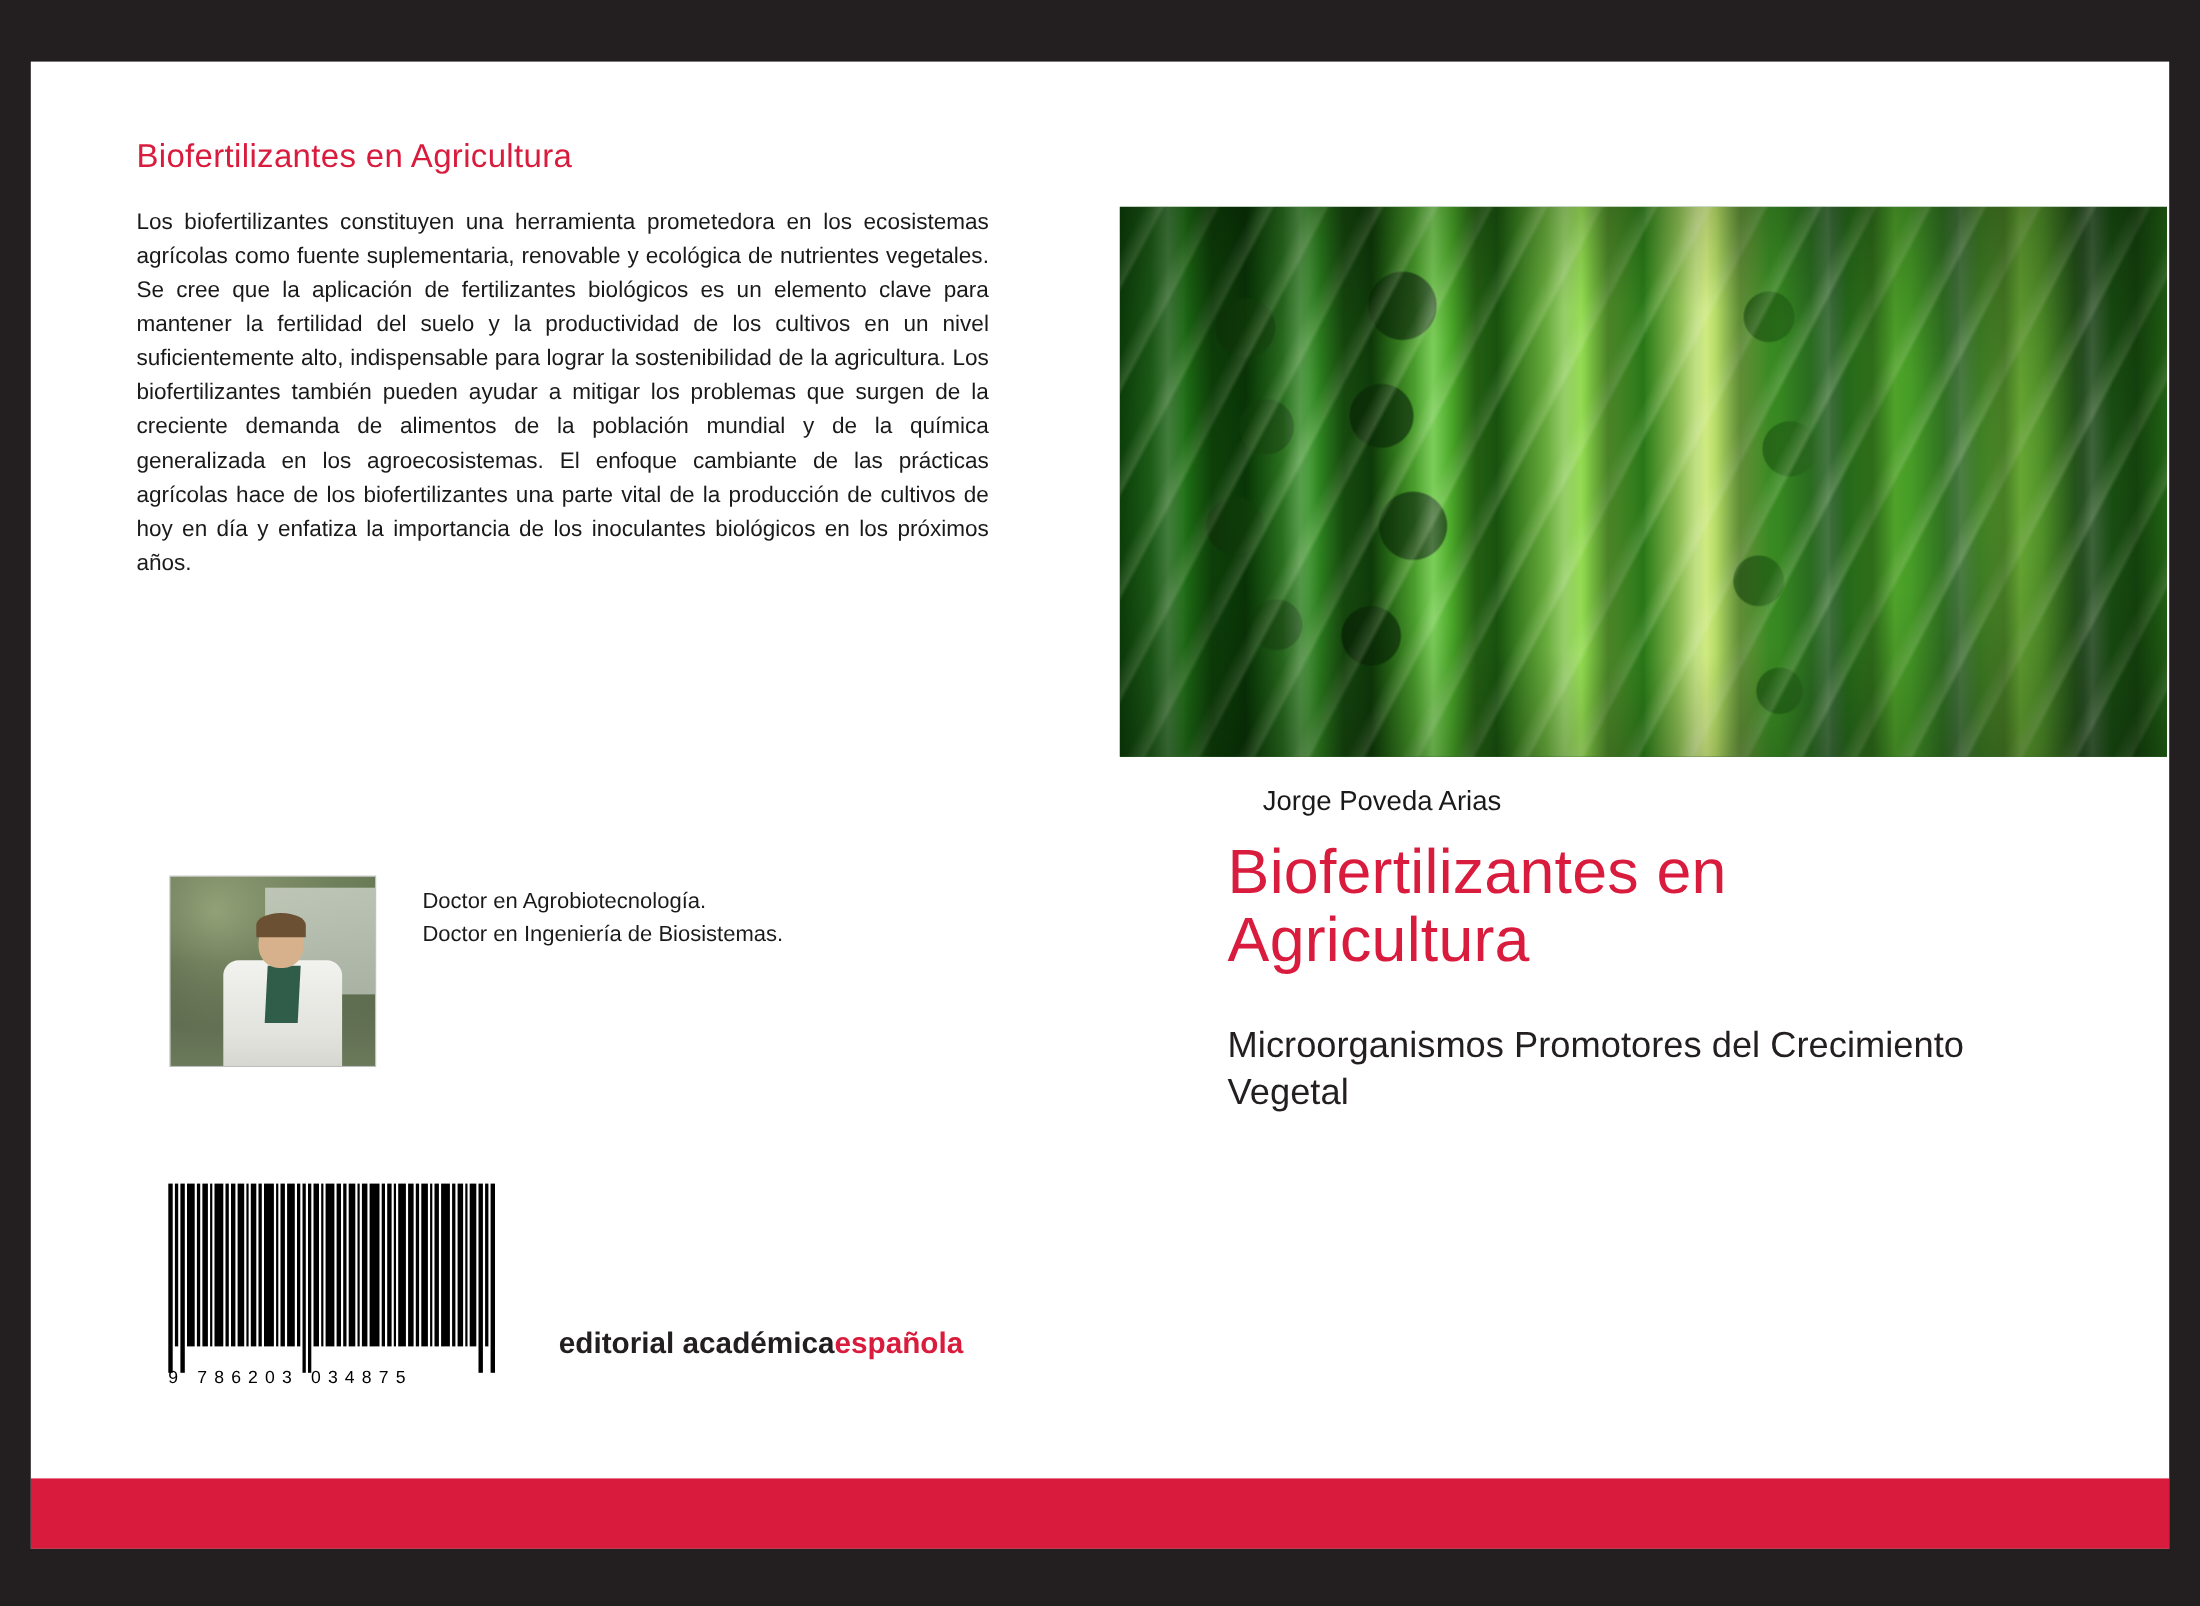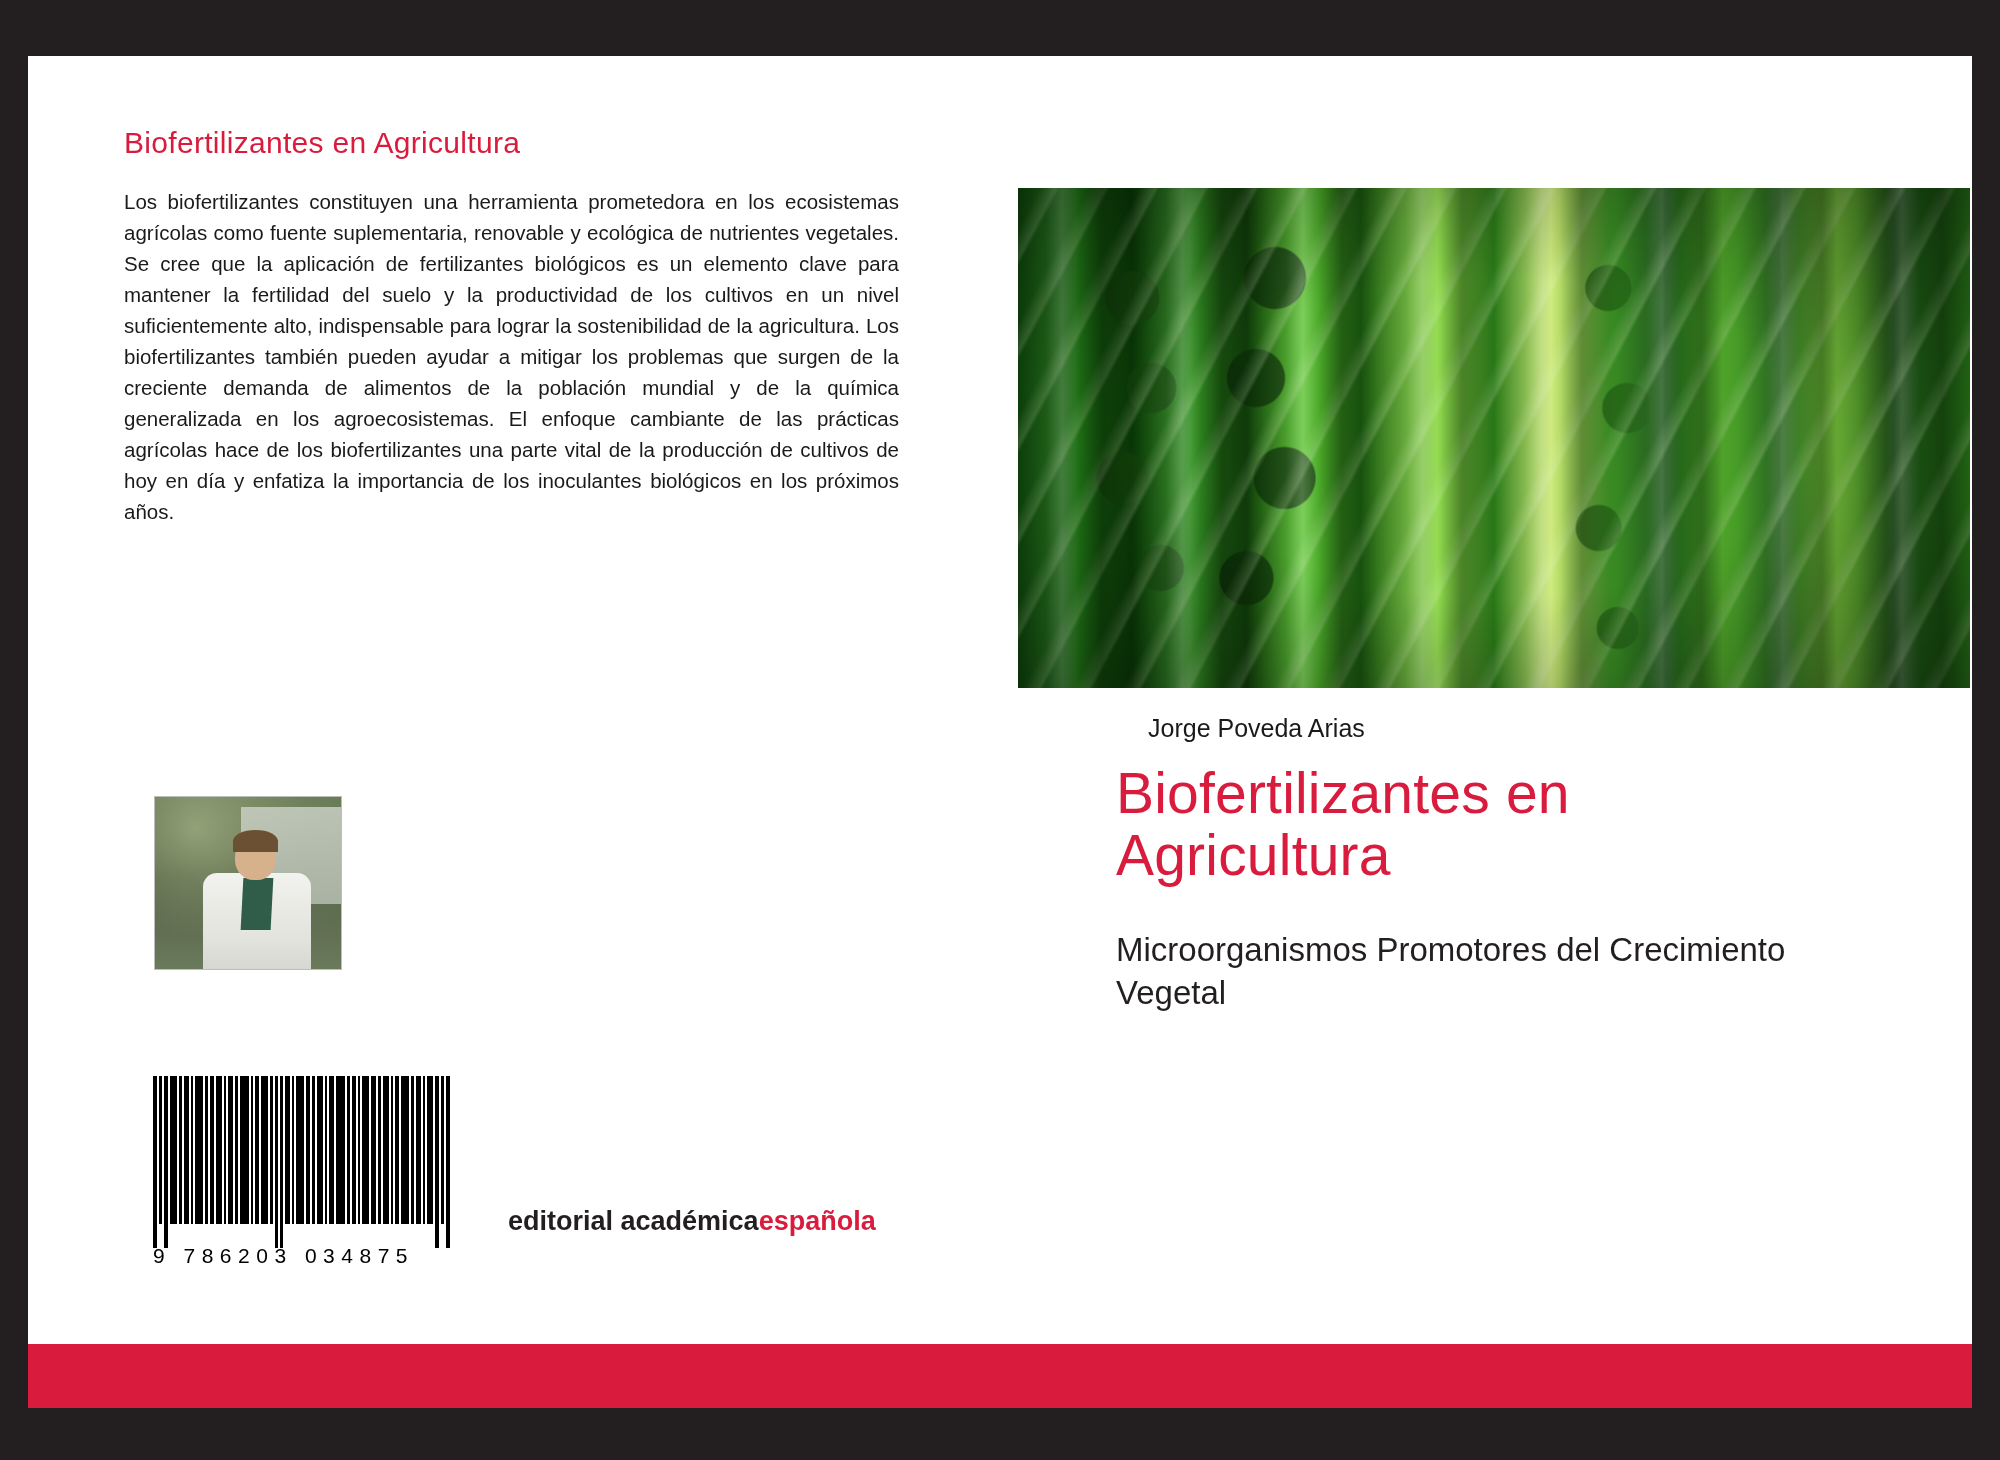--- a/index.html
+++ b/index.html
@@ -185,21 +185,21 @@
     background: #000;
     height: 148px;
     margin-right: 2px;
   }
   .barcode-bars i.long { height: 172px; }
   .barcode-digits {
     position: absolute;
     left: 0;
     top: 168px;
     width: 318px;
-    font-size: 21px;
+    font-size: 16px;
     letter-spacing: 6.5px;
     font-family: "Liberation Sans", sans-serif;
     color: #000;
   }
 
   .publisher-back {
     position: absolute;
     left: 480px;
     top: 1150px;
     font-size: 27px;
@@ -386,20 +386,24 @@
 
     <div class="author-block">
       <div class="author-photo">
         <div class="ph-bg"></div>
         <div class="ph-wall"></div>
         <div class="ph-coat"></div>
         <div class="ph-shirt"></div>
         <div class="ph-head"></div>
         <div class="ph-hair"></div>
       </div>
+      <div class="author-lines">
+        <div>Doctor en Agrobiotecnología.</div>
+        <div>Doctor en Ingeniería de Biosistemas.</div>
+      </div>
     </div>
 
     <div class="barcode-area">
       <div class="barcode-bars">
         <i class="long" style="width:4px"></i>
           <i style="width:3px"></i>
           <i class="long" style="width:4px"></i>
         <i style="width:7px"></i>
           <i style="width:3px"></i>
           <i style="width:5px"></i>

